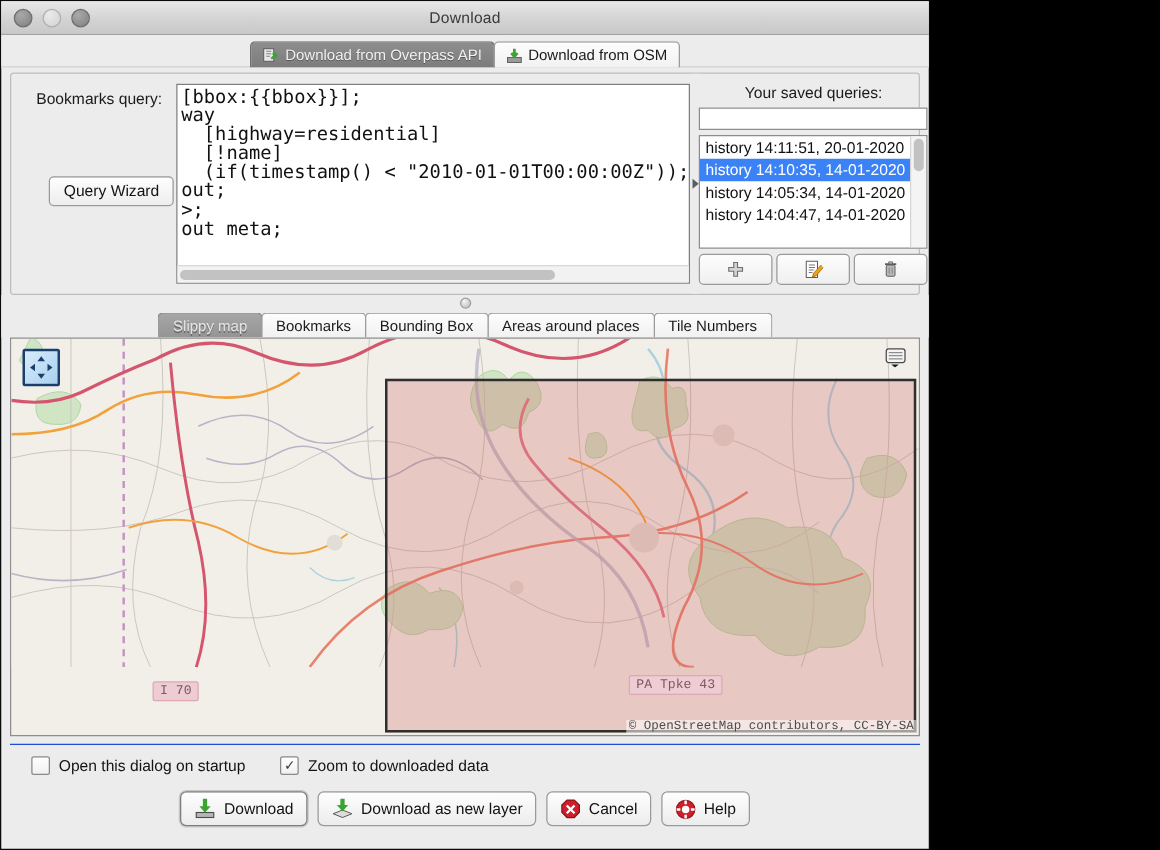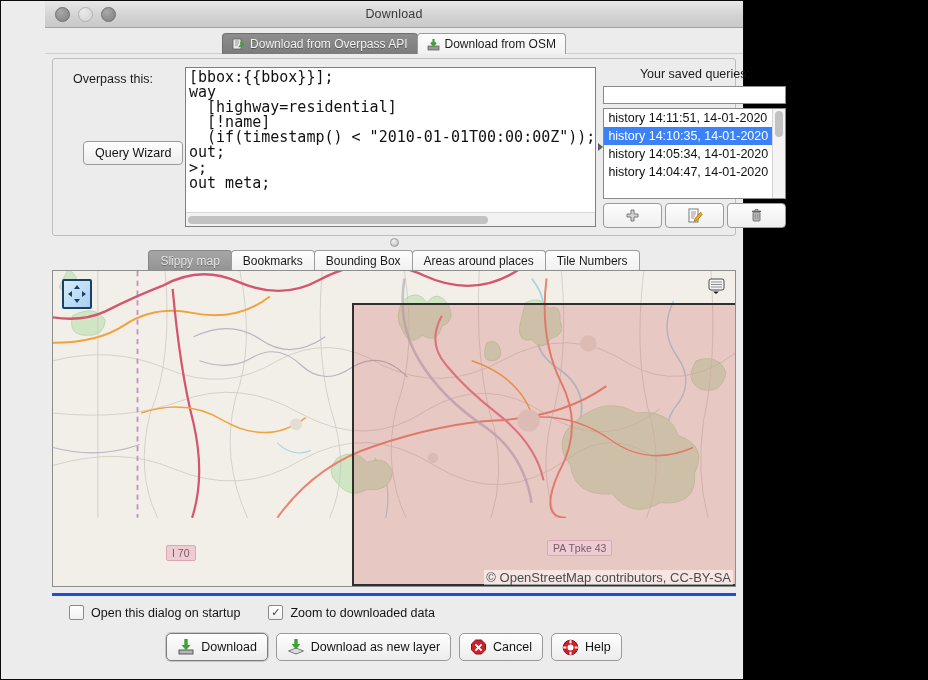--- a/index.html
+++ b/index.html
@@ -8,21 +8,21 @@
     overflow: hidden;
     background: #000;
     font-family: "Liberation Sans", sans-serif;
   }
   #window {
     position: absolute; left: 0; top: 0;
     width: 744px; height: 680px;
     background: #ececec;
     border: 1px solid #0a0a0a;
     box-sizing: border-box;
-    display: flex; flex-direction: column; padding-left: 44px;
+    display: flex; flex-direction: column;
   }
   
   #titlebar {
     height: 26px; min-height: 26px;
     background: linear-gradient(to bottom,#e8e8e8 0%, #d3d3d3 55%, #c9c9c9 100%);
     border-bottom: 1px solid #a2a2a2;
     position: relative;
     display: flex; align-items: center;
   }
   #traffic { display: flex; gap: 8px; margin-left: 10px; }
@@ -164,20 +164,21 @@
   .mtab.sel {
     background: linear-gradient(to bottom,#a6a6a6,#949494);
     color:#e4e4e4; border-color:#868686;
     text-shadow:0 1px 0 rgba(0,0,0,.3);
   }
   
   #mapouter {
     margin: 0 7px; flex:1;
     border:1px solid #8e8e8e; position:relative; overflow:hidden;
     background:#f2efe9;
+    font-family:Liberation Mono, monospace;
   }
   #mapcanvas { position:absolute; inset:0; }
   .shield {
     position:absolute; font-size:10.5px; color:#7c5a63;
     background:#eeccd4; border:1px solid #dba8b4; border-radius:2px;
     padding:1px 5px; text-align:center; line-height:12px; white-space:nowrap;
   }
   #selrect {
     position:absolute; left:299px; top:32px; width:425px; height:283px;
     background: rgba(206,88,88,0.26);
@@ -189,29 +190,29 @@
     background: linear-gradient(135deg,#d8ecfb,#a9d0ef);
     border:2px solid #1a3f6b; border-radius:2px;
     display:flex; align-items:center; justify-content:center;
   }
   #layersbtn {
     position:absolute; right:8px; top:6px; width:22px; height:22px;
     display:flex; flex-direction:column; align-items:center;
   }
   #attrib {
     position:absolute; right:2px; bottom:1px;
-    font-size:13px; color:#4b4b4b;
+    font-size:10px; color:#4b4b4b;
     background: rgba(255,255,255,0.55); padding:0 2px;
     white-space:nowrap;
   }
   
   #footer {
     height: 76px; min-height:76px;
     margin: 6px 7px 7px 7px;
-    border-top:3px solid #1d4ed8;
+    border-top:1px solid #1d4ed8;
     display:flex; flex-direction:column;
   }
   #checkrow { display:flex; align-items:center; gap:28px; padding: 9px 0 0 17px; }
   .chk { display:flex; align-items:center; gap:7px; font-size:12.5px; color:#141414; }
   .box {
     width:13px;height:13px;border:1px solid #8a8a8a;border-radius:2px;
     background: linear-gradient(to bottom,#fff,#f0f0f0);
     display:flex;align-items:center;justify-content:center;
     font-size:11px; color:#3a3a3a;
   }
@@ -253,21 +254,21 @@
         <path d="M6.5 1 L6.5 6 M4 4.5 L6.5 7.2 L9 4.5" stroke="#3aa432" stroke-width="2.2" fill="none"></path>
       </svg>
       <span>Download from OSM</span>
     </div>
   </div>
 
   <div id="upper">
 
     <div id="queryside">
       <div id="qlabelcol">
-        <div id="qlabel">Overpass this:</div>
+        <div id="qlabel">Bookmarks query:</div>
         <div id="wizbtn">Query Wizard</div>
       </div>
       <div id="qtextwrap">
         <div id="qtext">[bbox:{{bbox}}];
 way
   [highway=residential]
   [!name]
   (if(timestamp() &lt; "2010-01-01T00:00:00Z"));
 out;
 &gt;;
@@ -280,21 +281,21 @@
 
     <div id="splitarrow">
       <div class="tri"></div>
     </div>
 
     <div id="savedside">
       <div id="savedtitle">Your saved queries:</div>
       <input id="savedinput" type="text" placeholder="" style="">
       <div id="savedlistwrap">
         <div id="savedlist">
-          <div class="srow">history 14:11:51, 14-01-2020</div>
+          <div class="srow">history 14:11:51, 20-01-2020</div>
           <div class="srow sel">history 14:10:35, 14-01-2020</div>
           <div class="srow">history 14:05:34, 14-01-2020</div>
           <div class="srow">history 14:04:47, 14-01-2020</div>
         </div>
         <div id="savedscroll">
           <div id="savedthumb"></div>
         </div>
       </div>
       <div id="savedbtns">
         <div class="sbtn">

